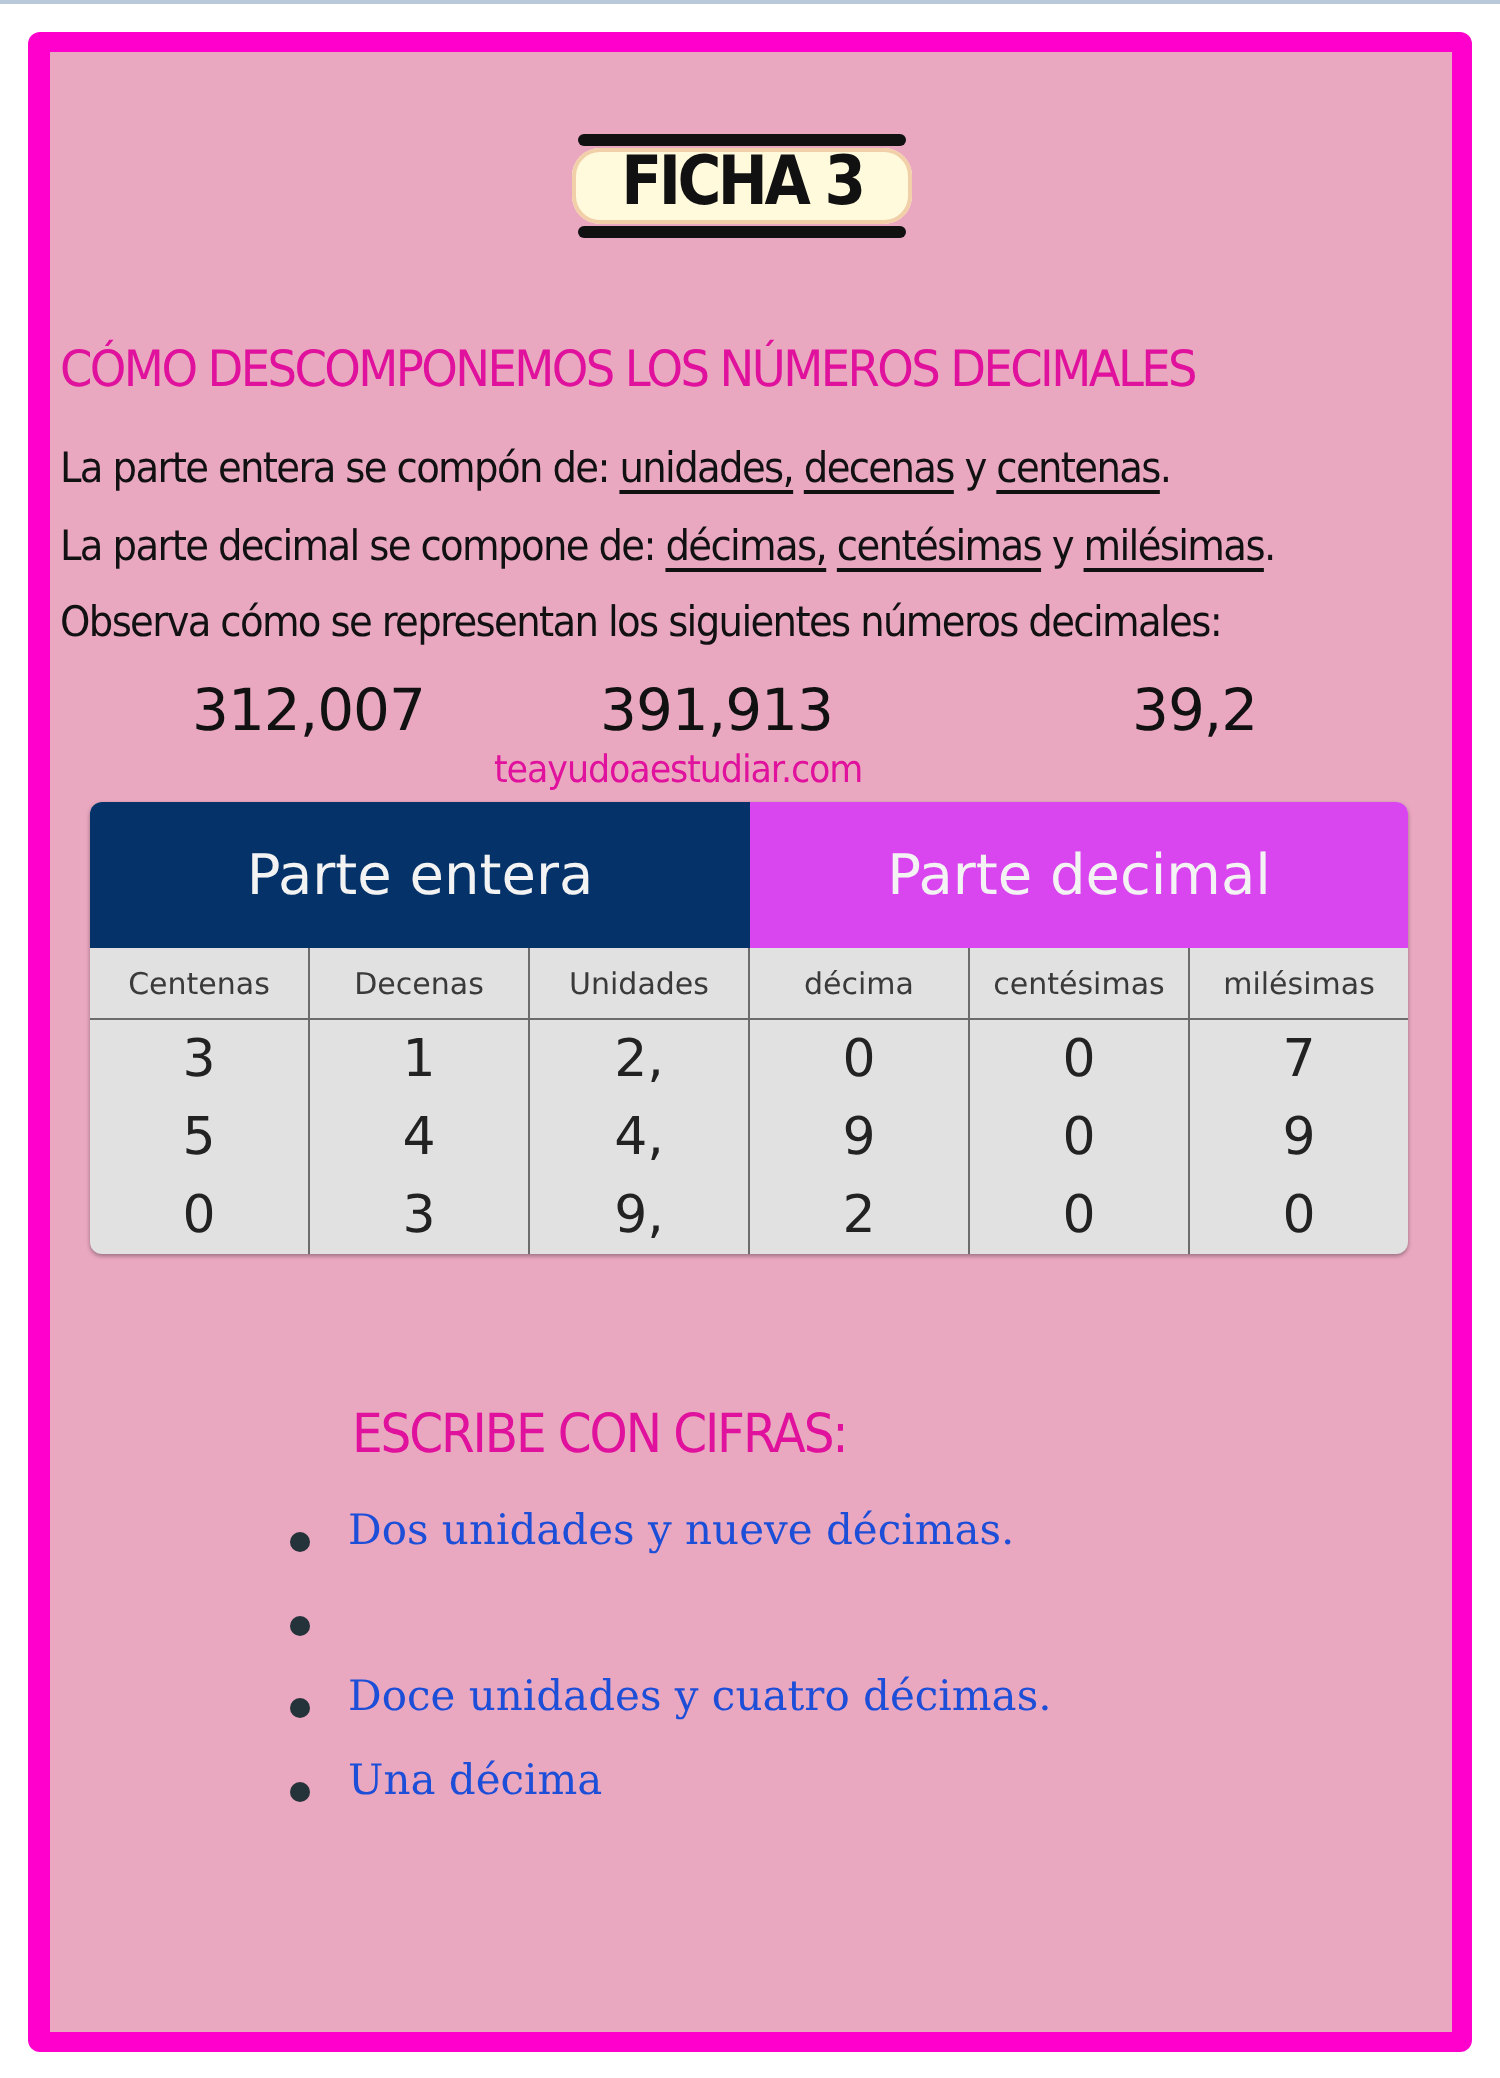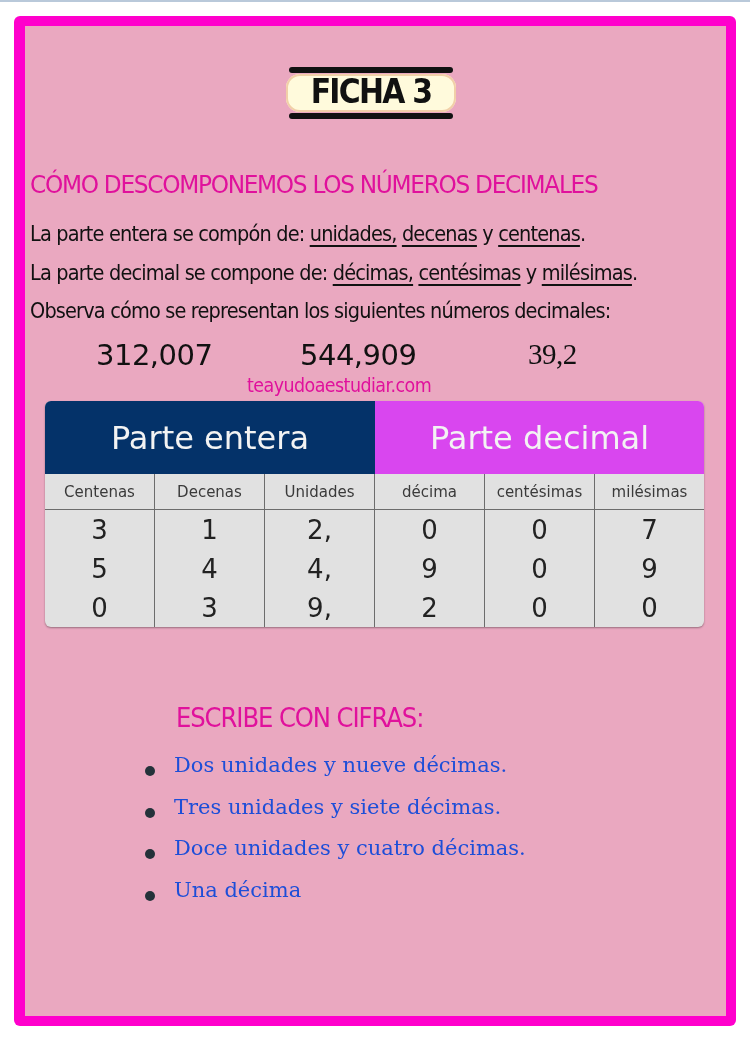--- a/index.html
+++ b/index.html
@@ -40,32 +40,32 @@
       font-size: 21px; color: #111; letter-spacing: -0.9px; white-space: nowrap;
       transform-origin: left;
     }
     .line u { text-decoration: underline; text-decoration-thickness: 1.5px; text-underline-offset: 4px; }
     .l1 { top: 222px; transform: scaleX(0.92); }
     .l2 { top: 261px; transform: scaleX(0.92); }
     .l3 { top: 299px; transform: scaleX(0.92); }
     .num { position: absolute; top: 338px; font-family: "DejaVu Sans", sans-serif; font-size: 29px; color: #111; letter-spacing: -0.5px; }
     .n1 { left: 96px; }
     .n2 { left: 300px; }
-    .n3 { left: 528px; font-family: Liberation Serif, serif; }
+    .n3 { left: 566px; }
     .site {
       position: absolute; left: 247px; top: 374px; font-family: "DejaVu Sans", sans-serif;
       font-size: 19px; color: #e0119c; letter-spacing: -0.6px; transform-origin: left; transform: scaleX(0.92);
     }
     .table {
       position: absolute; left: 45px; top: 401px; width: 659px; height: 226px;
       background: #e1e1e1; border-radius: 6px; overflow: hidden;
       box-shadow: 0 1px 2px rgba(0,0,0,0.35);
     }
     .band { position: absolute; top: 0; height: 73px; display: flex; align-items: center; justify-content: center;
-      font-family: "DejaVu Sans", sans-serif; font-size: 32px; color: #f3f3f3; }
+      font-family: "DejaVu Sans", sans-serif; font-size: 28px; color: #f3f3f3; }
     .band.int { left: 0; width: 330px; background: #043269; }
     .band.dec { left: 330px; width: 329px; background: #d946ef; }
     .colhdrs { position: absolute; top: 73px; left: 0; width: 659px; height: 36px; display: flex; border-bottom: 1.5px solid #6c6c6c; }
     .colhdr { flex: 0 0 auto; height: 36px; display: flex; align-items: center; justify-content: center;
       font-family: "DejaVu Sans", sans-serif; font-size: 15px; color: #3a3a3a; border-right: 1px solid #6c6c6c; }
     .colhdr:last-child { border-right: none; }
     .rows { position: absolute; top: 109px; left: 0; width: 659px; height: 117px; display: flex; }
     .col { height: 117px; border-right: 1px solid #6c6c6c; display: flex; flex-direction: column; }
     .col:last-child { border-right: none; }
     .cell { height: 39px; display: flex; align-items: center; justify-content: center;
@@ -97,21 +97,21 @@
 
 <div class="heading">CÓMO DESCOMPONEMOS LOS NÚMEROS DECIMALES</div>
 
 <div class="line l1"><span>La parte entera se compón de: </span><u>unidades,</u><span> </span><u>decenas</u><span> y </span><u>centenas</u><span>.</span></div>
 
 <div class="line l2"><span>La parte decimal se compone de: </span><u>décimas,</u><span> </span><u>centésimas</u><span> y </span><u>milésimas</u><span>.</span></div>
 
 <div class="line l3">Observa cómo se representan los siguientes números decimales:</div>
 
 <div class="num n1">312,007</div>
-<div class="num n2">544,909</div>
+<div class="num n2">391,913</div>
 <div class="num n3">39,2</div>
 
 <div class="site">teayudoaestudiar.com</div>
 
 <div class="table">
   <div class="band int">Parte entera</div>
   <div class="band dec">Parte decimal</div>
   <div class="colhdrs">
     <div class="colhdr w0">Centenas</div>
     <div class="colhdr w1">Decenas</div>
@@ -151,16 +151,16 @@
       <div class="cell">9</div>
       <div class="cell">0</div>
     </div>
   </div>
 </div>
 
 <div class="exercise-title">ESCRIBE CON CIFRAS:</div>
 
 <ul class="exlist">
   <li class="exitem"><span class="bullet"></span><span>Dos unidades y nueve décimas.</span></li>
-  <li class="exitem"><span class="bullet"></span><span>Tres unidades y siete décimas.</span></li>
+  <li class="exitem"><span class="bullet"></span></li>
   <li class="exitem"><span class="bullet"></span><span>Doce unidades y cuatro décimas.</span></li>
   <li class="exitem"><span class="bullet"></span><span>Una décima</span></li>
 </ul>
 
 </body></html>

